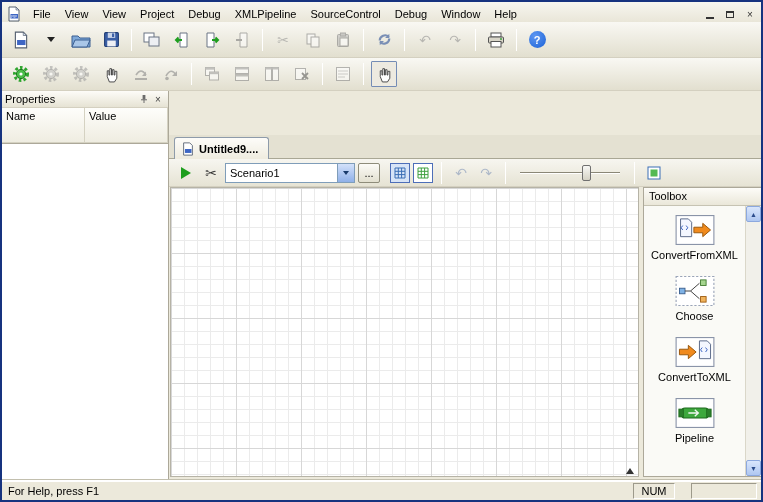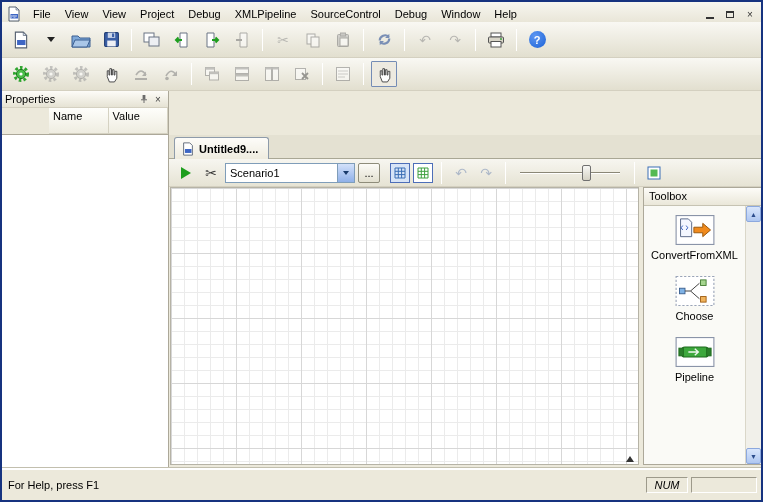--- a/index.html
+++ b/index.html
@@ -38,21 +38,21 @@
                 border-top:5px solid #222; }
   .pressed-box { border:1px solid #748CB5; background:#EDEAE0; }
   
   .middle { flex:1; display:flex; min-height:0; }
   
   .props { width:167px; flex:0 0 auto; display:flex; flex-direction:column; border-right:1px solid #ACA899; background:#ECE9DB; }
   .props-header { height:17px; display:flex; align-items:center; padding:0 3px;
                   background: linear-gradient(#FDFCF8,#E6E3D4); border-bottom:1px solid #D4D0C0; }
   .props-title { flex:1; }
   .ph-ic { width:14px; height:14px; display:flex; align-items:center; justify-content:center; color:#444; font-size:10px; }
-  .props-cols { height:26px; display:flex; background:#8b5cf6;margin-left:47px; }
+  .props-cols { height:35px; display:flex; background:#8b5cf6; }
   .col-h { flex:1; padding:2px 4px; background:linear-gradient(#FEFEFB,#EFEDE1);
            border-right:1px solid #D5D2C2; border-bottom:1px solid #D5D2C2; }
   .props-body { flex:1; background:#fff; border-top:1px solid #ACA899; }
   
   .doc-area { flex:1; display:flex; flex-direction:column; min-width:0; }
   .tabstrip { height:24px; display:flex; align-items:flex-end; padding-left:5px;
               background:#E4E1D2; border-bottom:1px solid #A9A795;margin-top:44px; }
   .tab { height:22px; display:flex; align-items:center; gap:4px; padding:0 10px 0 6px;
          background: linear-gradient(#FDFCF9,#EFECDF); border:1px solid #8E9BAA; border-bottom:none;
          border-radius:3px 3px 0 0; font-weight:bold; margin-bottom:-1px; }
@@ -92,25 +92,25 @@
   .tb-row { flex:1; display:flex; min-height:0; }
   .tb-body { flex:1; overflow:hidden; padding-top:8px; }
   .tb-item { text-align:center; margin-bottom:14px; }
   .tb-iconbox { display:inline-block; }
   .tb-label { display:block; margin-top:1px; font-size:11px; }
   .tb-scroll { width:16px; flex:0 0 auto; background:#F1F0EA; border-left:1px solid #DAD7C9; display:flex; flex-direction:column; }
   .sb-btn { height:16px; display:flex; align-items:center; justify-content:center; font-size:7px; color:#2B4C8C;
             background:linear-gradient(#D9E6FC,#AFC7F1); border:1px solid #8CA8DE; border-radius:2px; }
   .sb-track { flex:1; }
   
-  .statusbar { height:32px; flex:0 0 auto; display:flex; align-items:center; padding:0 4px;
-               background:#ECE9DB; border-top:1px solid #fff; box-shadow: inset 0 1px 0 #fff, 0 -1px 0 #C2BFAE; gap:3px; }
+  .statusbar { height:20px; flex:0 0 auto; display:flex; align-items:center; padding:0 4px;
+               background:#ECE9DB; border-top:1px solid #fff; box-shadow: inset 0 1px 0 #fff, 0 -1px 0 #C2BFAE; gap:16px; }
   .sb-text { flex:1; padding-left:2px; }
   .sb-cell { height:16px; border:1px solid; border-color:#9D9A8B #FFFFFF #FFFFFF #9D9A8B; display:flex;
-             align-items:center; justify-content:center; padding:0 14px;font-style:italic; }
+             align-items:center; justify-content:center; padding:0 14px; }
   .sb-cell.num { width:42px; }
   .sb-cell.blank { width:66px; }
 </style>
 </head>
 <body>
 
 <div class="window">
 
   <div class="menubar">
     <span class="app-icon16">
@@ -432,20 +432,31 @@
                     <rect x="1" y="1" width="34" height="26" fill="#fff" stroke="#9AA4B8" stroke-dasharray="2 1.6"></rect>
                     <rect x="4" y="11.5" width="5" height="5" fill="#7FB2E5" stroke="#365C8C" stroke-width=".8"></rect>
                     <path d="M9 14 h5 M14 14 l8 -7 M14 14 l8 7" stroke="#444" fill="none" stroke-width=".9"></path>
                     <rect x="23" y="4" width="5" height="5" fill="#A5D58F" stroke="#3F7A2F" stroke-width=".8"></rect>
                     <rect x="23" y="19" width="5" height="5" fill="#F0B35C" stroke="#9C5A10" stroke-width=".8"></rect>
                   </svg>
                 </span>
                 <span class="tb-label">Choose</span>
               </div>
 
+              <div class="tb-item">
+                <span class="tb-iconbox">
+                  <svg width="40" height="32" viewBox="0 0 36 28">
+                    <rect x="1" y="1" width="34" height="26" fill="#fff" stroke="#8A94A8"></rect>
+                    <path d="M4 11.5 h8 v-3.5 l7 6 -7 6 v-3.5 h-8 z" fill="#F08A1D" stroke="#9C5A10" stroke-width=".9"></path>
+                    <path d="M22 4 h7 l3 3 v13 h-10 z" fill="#F4F7FF" stroke="#5F6E8C" stroke-width=".9"></path>
+                    <path d="M24.5 10 l-1.5 2 1.5 2 M27.5 10 l1.5 2 -1.5 2" stroke="#3E66C4" fill="none" stroke-width=".9"></path>
+                  </svg>
+                </span>
+                <span class="tb-label">ConvertToXML</span>
+              </div>
 
               <div class="tb-item">
                 <span class="tb-iconbox">
                   <svg width="40" height="32" viewBox="0 0 36 28">
                     <rect x="1" y="1" width="34" height="26" fill="#fff" stroke="#8A94A8"></rect>
                     <rect x="6" y="9.5" width="24" height="9" rx="3" fill="#3DA83D" stroke="#1E6B1E"></rect>
                     <rect x="3.5" y="10.5" width="4" height="7" fill="#2B7F2B" stroke="#1E6B1E" stroke-width=".8"></rect>
                     <rect x="28.5" y="10.5" width="4" height="7" fill="#2B7F2B" stroke="#1E6B1E" stroke-width=".8"></rect>
                     <path d="M12 14 h9 m-3.2 -3 l3.2 3 -3.2 3" stroke="#EFF7EF" fill="none" stroke-width="1.2"></path>
                   </svg>

